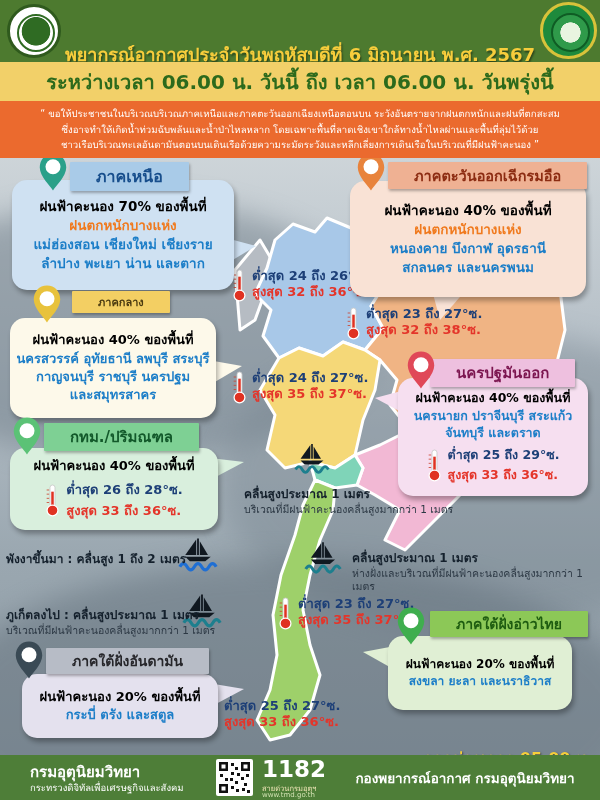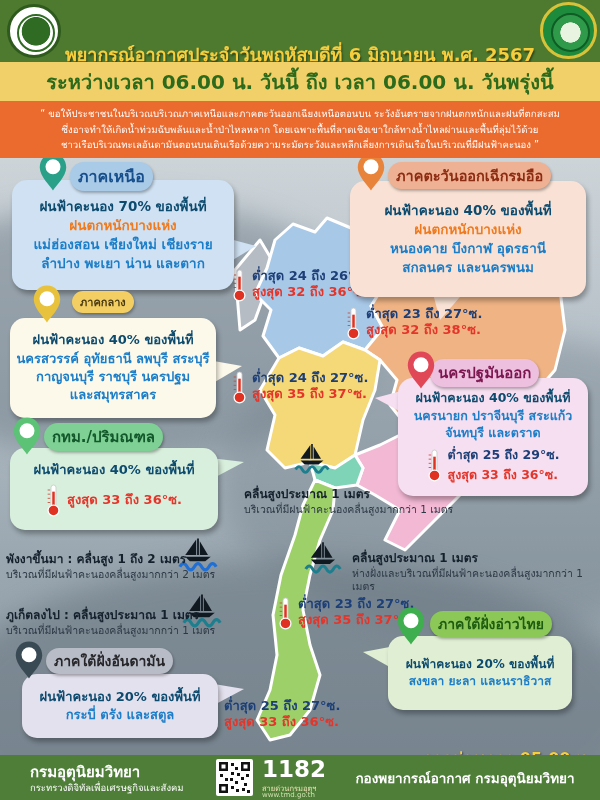--- a/index.html
+++ b/index.html
@@ -29,26 +29,26 @@
     display:flex;flex-direction:column;align-items:center;justify-content:center;color:#fff;
     font-size:9.6px;line-height:1.62;text-align:center;}
 
   
   .map{position:absolute;left:215px;top:210px;z-index:1;}
   .map path{stroke:#fff;stroke-width:3;stroke-linejoin:round;}
 
   
   .cl{position:absolute;border-radius:15px;z-index:3;box-shadow:2px 4px 5px rgba(0,0,0,.3);
     display:flex;flex-direction:column;align-items:center;justify-content:center;text-align:center;}
-  .pill{position:absolute;border-radius:14px;padding:2px 8px;font-weight:bold;white-space:nowrap;
+  .pill{position:absolute;border-radius:1px;padding:2px 26px;font-weight:bold;white-space:nowrap;
     box-shadow:1px 2px 3px rgba(0,0,0,.3);z-index:4;}
   .pin{position:absolute;z-index:5;}
   .tail{position:absolute;width:0;height:0;border-style:solid;border-color:transparent;}
   .ln{font-weight:bold;line-height:1.42;}
-  .rain{color:#0c4a6e;}
+  .rain{color:#000000;}
   .heavy{color:#f07a1e;}
   .prov{color:#1c7ec8;}
   .tmin{color:#1d3f77;font-weight:bold;}
   .tmax{color:#e4352a;font-weight:bold;}
 
   .cl-north{left:12px;top:180px;width:222px;height:110px;background:#cfe1f2;font-size:13.5px;}
   .pill-north{left:70px;top:162px;background:#a9cbe8;color:#174e8c;font-size:16px;}
   .tail-north{left:226px;top:238px;border-left:30px solid #cfe1f2;border-top:8px solid transparent;border-bottom:18px solid transparent;z-index:2;}
 
   .cl-ne{left:350px;top:181px;width:236px;height:116px;background:#f9e2d5;font-size:13.5px;}
@@ -204,20 +204,21 @@
   <div class="cl cl-bkk">
     <div class="ln rain">ฝนฟ้าคะนอง 40% ของพื้นที่</div>
     <div class="bkk-temp">
       <svg width="15" height="34" viewBox="0 0 18 40">
           <rect x="6" y="2" width="6" height="27" rx="3" fill="#fff" stroke="#c9c9c9"></rect>
           <rect x="7.5" y="10" width="3" height="19" fill="#e03222"></rect>
           <circle cx="9" cy="32.5" r="6.5" fill="#e03222" stroke="#fff" stroke-width="1.5"></circle>
           <path d="M2 8 h3 M2 13 h3 M2 18 h3 M2 23 h3" stroke="#cc4433" stroke-width="1"></path>
         </svg>
       <div class="tt">
+        <div class="tmin">ต่ำสุด 26 ถึง 28°ซ.</div>
         <div class="tmax">สูงสุด 33 ถึง 36°ซ.</div>
       </div>
     </div>
   </div>
 
   <div class="pin" style="left:406px;top:350px;">
     <svg width="30" height="40" viewBox="0 0 34 44">
         <path d="M17 1 C26 1 32 8 32 17 C32 27 20 38 17 43 C14 38 2 27 2 17 C2 8 8 1 17 1 Z" fill="#e04858"></path>
         <circle cx="17" cy="16" r="8.5" fill="#fff"></circle>
       </svg>
@@ -333,21 +334,20 @@
     <svg width="40" height="36" viewBox="0 0 44 38">
         <path d="M22 2 L22 20" stroke="#101820" stroke-width="2"></path>
         <path d="M20 3 L8 20 L20 20 Z" fill="#101820"></path>
         <path d="M24 5 L33 20 L24 20 Z" fill="#101820"></path>
         <path d="M8 22 L36 22 L30 27 L13 27 Z" fill="#101820"></path>
         <path d="M2 33 q4 -7 8 0 q4 7 8 0 q4 -7 8 0 q4 7 8 0 q4 -7 8 0" stroke="#1f6fd4" stroke-width="3.5" fill="none"></path>
       </svg>
   </div>
   <div class="wave w-phangnga">
     <div class="b">พังงาขึ้นมา : คลื่นสูง 1 ถึง 2 เมตร</div>
-    <div class="s">บริเวณที่มีฝนฟ้าคะนองคลื่นสูงมากกว่า 2 เมตร</div>
   </div>
 
   <div class="boat boat-phuket">
     <svg width="40" height="36" viewBox="0 0 44 38">
         <path d="M22 2 L22 20" stroke="#101820" stroke-width="2"></path>
         <path d="M20 3 L8 20 L20 20 Z" fill="#101820"></path>
         <path d="M24 5 L33 20 L24 20 Z" fill="#101820"></path>
         <path d="M8 22 L36 22 L30 27 L13 27 Z" fill="#101820"></path>
         <path d="M2 33 q4 -7 8 0 q4 7 8 0 q4 -7 8 0 q4 7 8 0 q4 -7 8 0" stroke="#1d7f8e" stroke-width="3.5" fill="none"></path>
       </svg>

